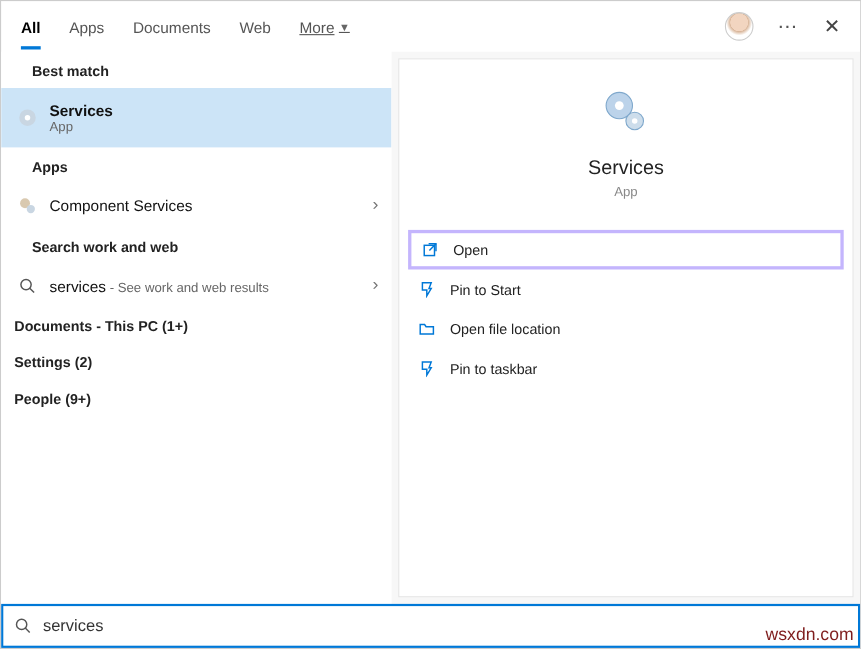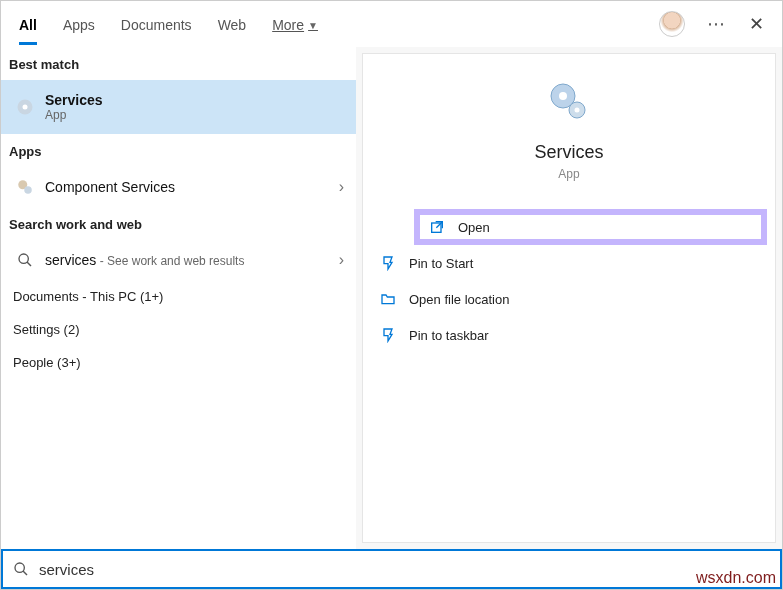--- a/index.html
+++ b/index.html
@@ -16,44 +16,44 @@
   .tabbar .avatar { width:26px; height:26px; border-radius:50%; background: radial-gradient(circle at 50% 35%, #f2d5c0 40%, #d9b69a 42%, #fff 60%); border:1px solid #ccc; margin-right:22px; }
   .tabbar .dots { font-size:18px; color:#555; letter-spacing:2px; margin-right:22px; cursor:pointer; }
   .tabbar .close { font-size:18px; color:#444; cursor:pointer; }
 
   
   .content { display:flex; height: calc(100% - 46px - 40px); }
   .left { width:355px; background:#fff; overflow:hidden; }
   .right { flex:1; background:#f7f7f7; padding:6px; }
 
   
-  .section-label { font-size:13px; font-weight:600; color:#222; padding:10px 12px 8px 8px; }
+  .section-label { font-size:13px; font-weight:600; color:#222; padding:10px 12px 8px 28px; }
   .result { display:flex; align-items:center; padding:10px 12px; cursor:pointer; }
   .result.selected { background:#cce4f7; }
   .result .ico { width:20px; height:20px; margin:0 10px 0 2px; display:flex; align-items:center; justify-content:center; }
   .result .text { display:flex; flex-direction:column; }
   .result .title { font-size:14px; color:#111; }
   .result .title.bold { font-weight:700; }
   .result .sub { font-size:12px; color:#666; }
   .result .chev { margin-left:auto; color:#777; font-size:16px; }
   .result.highlight { height:54px; }
   .list-row { padding:9px 12px; font-size:13px; color:#222; cursor:pointer; }
-  .list-row .bold { font-weight:400; }
+  .list-row .bold { font-weight:700; }
 
   
   .detail-card { background:#fff; height:100%; border:1px solid #e5e5e5; padding:24px 0 0 0; }
   .detail-head { display:flex; flex-direction:column; align-items:center; margin-bottom:28px; }
   .detail-icon { width:48px; height:48px; margin-bottom:16px; }
   .detail-title { font-size:18px; color:#222; margin-bottom:4px; }
   .detail-sub { font-size:12px; color:#888; }
 
   .action-list { padding: 0 8px; }
   .action { display:flex; align-items:center; height:36px; padding:0 8px; font-size:13px; color:#222; cursor:pointer; }
   .action .aico { width:18px; height:18px; margin-right:12px; color:#0078d7; display:flex; align-items:center; justify-content:center; }
-  .action.highlight { border:6px solid #c4b5fd;margin-left:43px; }
+  .action.highlight { border:3px solid #c4b5fd; }
 
   
   .searchbar { position:absolute; bottom:0; left:0; right:0; height:40px; border:2px solid #0078d7; display:flex; align-items:center; padding:0 10px; background:#fff; }
   .searchbar .sico { color:#555; margin-right:10px; font-size:16px; }
   .searchbar input { border:none; outline:none; font-size:15px; flex:1; color:#333; }
 
   .watermark { position:absolute; bottom:2px; right:6px; font-size:16px; color:#7f1d1d; }
 
   
   svg { display:block; }
@@ -123,21 +123,21 @@
       <div class="text">
         <span class="title">
           <span>services</span><span class="sub" style="display:inline"> - See work and web results</span>
         </span>
       </div>
       <span class="chev">›</span>
     </div>
 
     <div class="list-row"><span class="bold">Documents - This PC (1+)</span></div>
     <div class="list-row"><span class="bold">Settings (2)</span></div>
-    <div class="list-row"><span class="bold">People (3+)</span></div>
+    <div class="list-row"><span class="bold">People (9+)</span></div>
   </div>
 
   <div class="right">
     <div class="detail-card">
       <div class="detail-head">
         <div class="detail-icon">
           <svg width="48" height="48" viewBox="0 0 48 48">
             <circle cx="18" cy="18" r="12" fill="#bcd3ea" stroke="#7fa8cc" stroke-width="1"></circle>
             <circle cx="18" cy="18" r="4" fill="#fff"></circle>
             <circle cx="32" cy="32" r="8" fill="#cdddeb" stroke="#7fa8cc" stroke-width="1"></circle>

